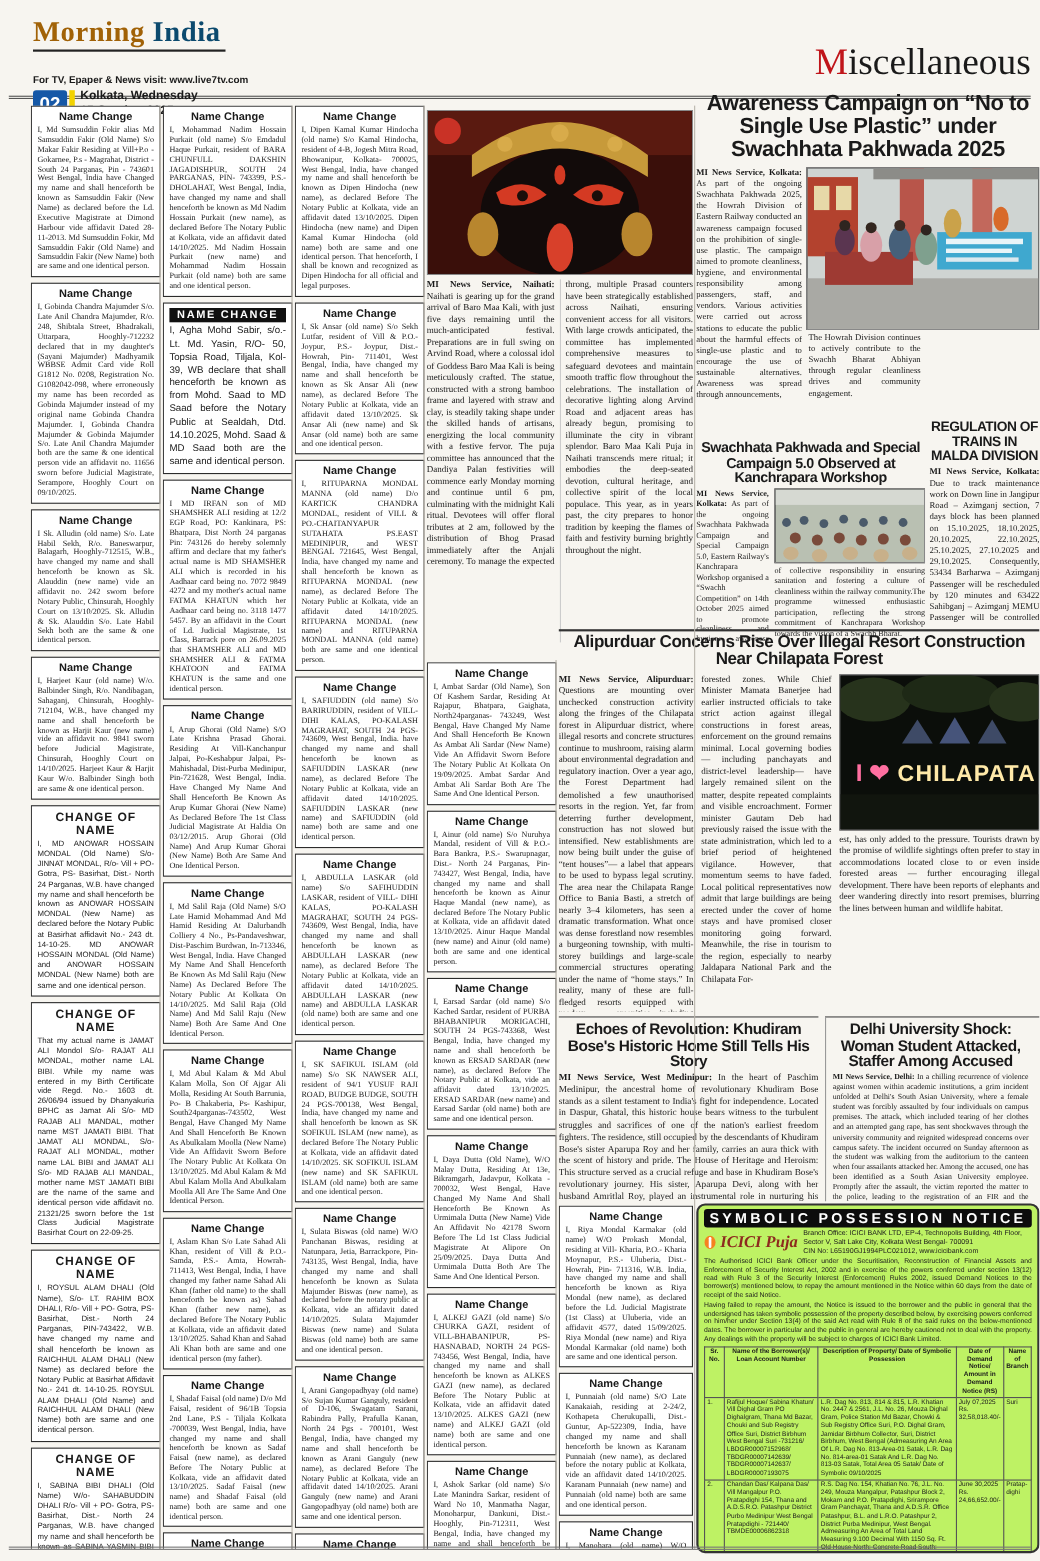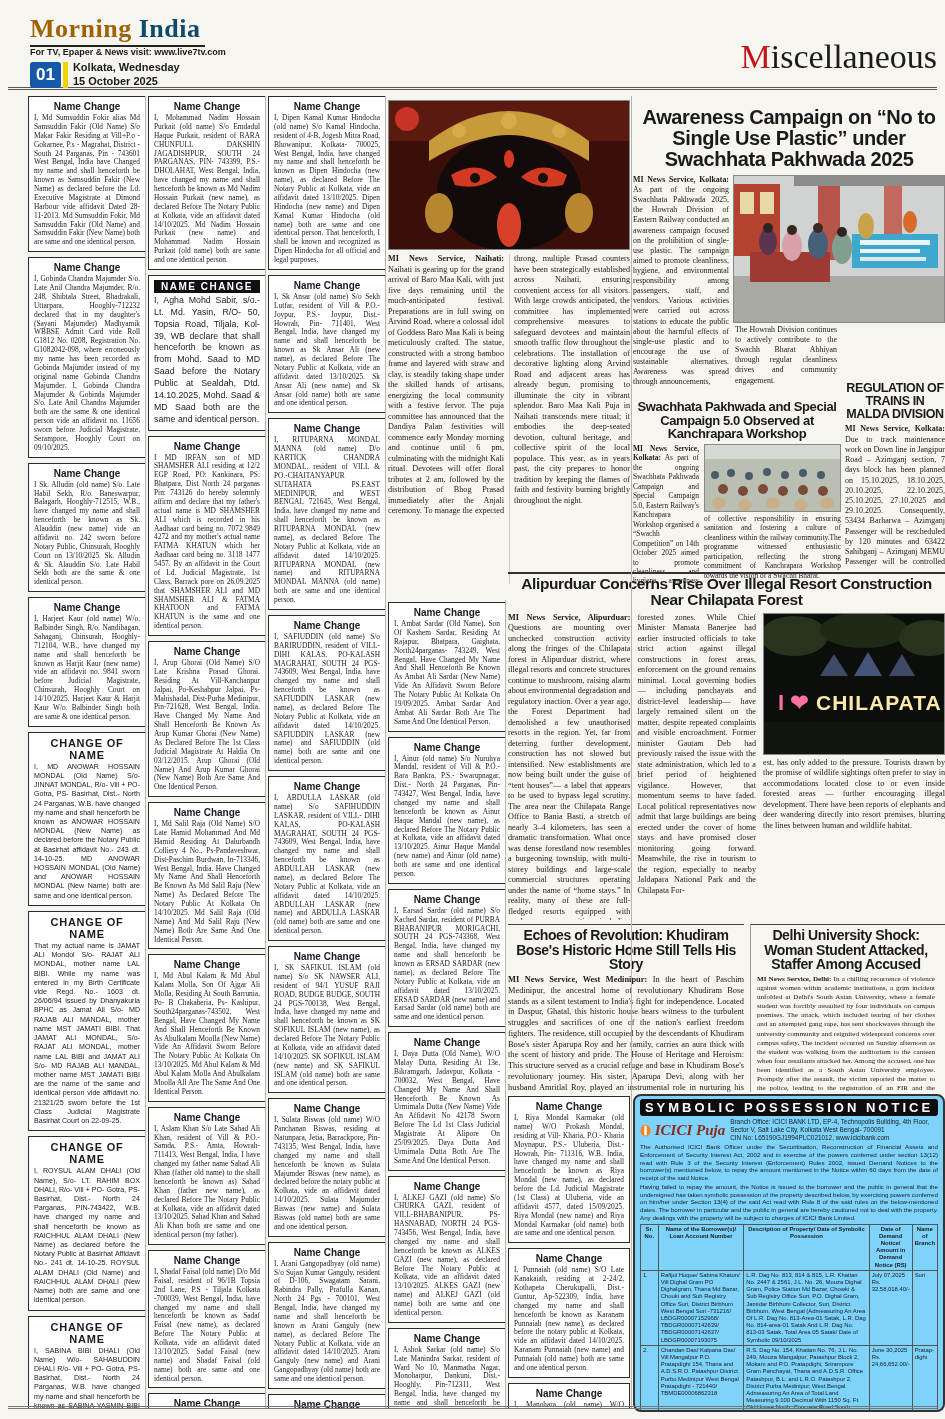--- a/index.html
+++ b/index.html
@@ -2,21 +2,21 @@
 <html><head>
 <meta charset="utf-8">
 <style>
   html,body{margin:0;padding:0}
   body{width:945px;height:1419px;position:relative;background:#f7f5f0;font-family:"Liberation Serif",serif;color:#1a1a1a;overflow:hidden}
   .abs{position:absolute;box-sizing:border-box}
   
   .hdr{left:8px;top:4px;width:929px;height:86px;border-bottom:3px double #555}
   .masthead{font-family:"Liberation Serif",serif;font-weight:bold;font-size:26px;letter-spacing:.5px;border-bottom:2px solid #222;display:inline-block;padding:0 4px 1px 0}
   .mast-a{color:#a16207}.mast-b{color:#0c4a6e}
-  .tagline{font-family:"Liberation Sans",sans-serif;font-weight:bold;font-size:9px;margin-top:0}
+  .tagline{font-family:"Liberation Sans",sans-serif;font-weight:bold;font-size:9px;margin-top:20px}
   .pbadge{display:inline-block;background:#1558a7;color:#fff;font-family:"Liberation Sans",sans-serif;font-weight:bold;font-size:17px;padding:3px 6px;border-radius:3px;vertical-align:middle}
   .ybar{display:inline-block;width:5px;height:26px;background:#f2d300;vertical-align:middle;margin:0 5px 0 2px}
   .dateline{display:inline-block;vertical-align:middle;font-family:"Liberation Sans",sans-serif;font-weight:bold;font-size:11px;line-height:1.25}
   .misc{position:absolute;right:0;top:34px;font-family:"Liberation Serif",serif;font-size:34px}
   .misc .m{color:#c0151a}
   
   .adcol{overflow:hidden}
   .ad{border:1px solid #2b2b2b;background:#fff;padding:4px 5px;margin-bottom:5px}
   .ad-title{font-family:"Liberation Sans",sans-serif;font-weight:bold;font-size:10px;text-align:center;margin-bottom:2px}
   .ad-body{font-size:7.4px;line-height:1.2;text-align:justify}
@@ -28,42 +28,42 @@
   .headline{font-family:"Liberation Sans",sans-serif;font-weight:bold;letter-spacing:-.4px;line-height:1.05;text-align:center}
   .art-body{font-size:8.2px;line-height:1.28;text-align:justify}
   .byline{font-weight:bold}
   .cols2{column-count:2;column-gap:10px;column-rule:1px solid #ccc}
   .photo{display:block;border:1px solid #888;background:#222}
   .photo svg{display:block}
   
   .vrule{width:1px;background:#b9b5ab}
   .pagebot{left:8px;top:1406px;width:929px;height:0;border-top:3px double #777}
   
-  .icici{border:2px solid #333;border-radius:8px;background:#7dd3fc;padding:3px 5px;overflow:hidden}
+  .icici{border:2px solid #333;border-radius:8px;background:#bef264;padding:3px 5px;overflow:hidden}
   .icici-bar{background:#0d0d0d;color:#fff;font-family:"Liberation Sans",sans-serif;font-weight:bold;font-size:13px;text-align:center;letter-spacing:3px;border-radius:3px;padding:1px 0;margin-bottom:2px}
   .icici-top{display:flex;gap:5px;align-items:flex-start}
   .icici-logo{font-family:"Liberation Serif",serif;font-weight:bold;font-style:italic;font-size:15px;color:#8d2a1e;white-space:nowrap;margin-top:4px}
   .icici-branch{font-family:"Liberation Sans",sans-serif;font-size:6.4px;line-height:1.25}
   .icici p{margin:1px 0;font-family:"Liberation Sans",sans-serif;font-size:6.2px;line-height:1.25;text-align:justify}
   .ntable{width:100%;border-collapse:collapse;margin:2px 0}
   .ntable th,.ntable td{border:1px solid #555;font-family:"Liberation Sans",sans-serif;font-size:5.9px;line-height:1.22;padding:1px 2px;vertical-align:top;text-align:left}
   .ntable th{text-align:center}
 </style>
 </head>
 <body>
 
 <div class="abs hdr">
   <div style="padding:10px 0 0 22px">
     <div class="masthead">
       <span class="mast-a">Morning</span>
       <span class="mast-b">India</span>
     </div>
     <div class="tagline">For TV, Epaper &amp; News visit: www.live7tv.com</div>
     <div style="margin-top:4px">
-      <span class="pbadge">01</span><span class="ybar"></span><span class="dateline"><span>Kolkata, Wednesday</span><br><span>15 October 2025</span></span>
+      <span class="pbadge">02</span><span class="ybar"></span><span class="dateline"><span>Kolkata, Wednesday</span><br><span>15 October 2025</span></span>
     </div>
   </div>
   <div class="misc"><span class="m">M</span><span>iscellaneous</span></div>
 </div>
 
 <div class="abs adcol" style="left:28px;top:96px;width:118px;height:1312px">
     <div class="ad ad--plain">
     <div class="ad-title">Name Change</div>
     <div class="ad-body">I, Md Sumsuddin Fokir alias Md Samsuddin Fakir (Old Name) S/o Makar Fakir Residing at Vill+P.o - Gokarnee, P.s - Magrahat, District - South 24 Parganas, Pin - 743601 West Bengal, India have Changed my name and shall henceforth be known as Samsuddin Fakir (New Name) as declared before the Ld. Executive Magistrate at Dimond Harbour vide affidavit Dated 28-11-2013. Md Sumsuddin Fokir, Md Samsuddin Fakir (Old Name) and Samsuddin Fakir (New Name) both are same and one identical person.</div>
   </div>
@@ -233,21 +233,21 @@
       <ellipse cx="50" cy="112" rx="14" ry="20" fill="#b8862e"></ellipse>
       <ellipse cx="190" cy="112" rx="14" ry="20" fill="#b8862e"></ellipse>
     </svg>
   </div>
   <div class="cols2 art-body" style="height:330px">
     <span class="byline">MI News Service, Naihati:</span>
     <span>Naihati is gearing up for the grand arrival of Baro Maa Kali, with just five days remaining until the much-anticipated festival. Preparations are in full swing on Arvind Road, where a colossal idol of Goddess Baro Maa Kali is being meticulously crafted. The statue, constructed with a strong bamboo frame and layered with straw and clay, is steadily taking shape under the skilled hands of artisans, energizing the local community with a festive fervor. The puja committee has announced that the Dandiya Palan festivities will commence early Monday morning and continue until 6 pm, culminating with the midnight Kali ritual. Devotees will offer floral tributes at 2 am, followed by the distribution of Bhog Prasad immediately after the Anjali ceremony. To manage the expected throng, multiple Prasad counters have been strategically established across Naihati, ensuring convenient access for all visitors. With large crowds anticipated, the committee has implemented comprehensive measures to safeguard devotees and maintain smooth traffic flow throughout the celebrations. The installation of decorative lighting along Arvind Road and adjacent areas has already begun, promising to illuminate the city in vibrant splendor. Baro Maa Kali Puja in Naihati transcends mere ritual; it embodies the deep-seated devotion, cultural heritage, and collective spirit of the local populace. This year, as in years past, the city prepares to honor tradition by keeping the flames of faith and festivity burning brightly throughout the night.</span>
   </div>
 </div>
 
-<div class="abs" style="left:633px;top:107px;width:312px;height:284px;overflow:hidden">
+<div class="abs" style="left:633px;top:84px;width:312px;height:284px;overflow:hidden">
   <div class="headline" style="font-size:20px">Awareness Campaign on “No to Single Use Plastic” under Swachhata Pakhwada 2025</div>
   <div style="position:relative;margin-top:5px">
     <div class="photo" style="position:absolute;right:0;top:0;width:210px;height:146px">
       <svg width="210" height="146" viewBox="0 0 210 146">
         <rect width="210" height="146" fill="#cfd4d2"></rect>
         <rect y="100" width="210" height="46" fill="#a9a9a4"></rect>
         <rect x="0" y="8" width="46" height="72" fill="#b3422e"></rect>
         <rect x="6" y="16" width="14" height="22" fill="#e7d9a8"></rect>
           <rect x="26" y="16" width="14" height="22" fill="#e7d9a8"></rect>
         <rect x="84" y="0" width="22" height="84" fill="#b8554a"></rect>

